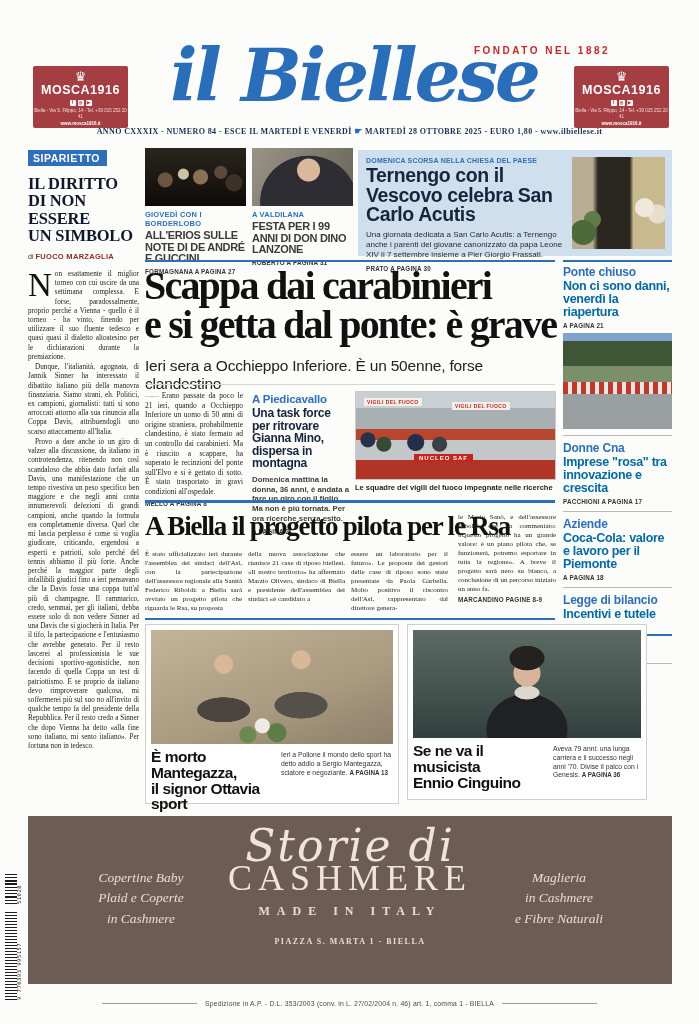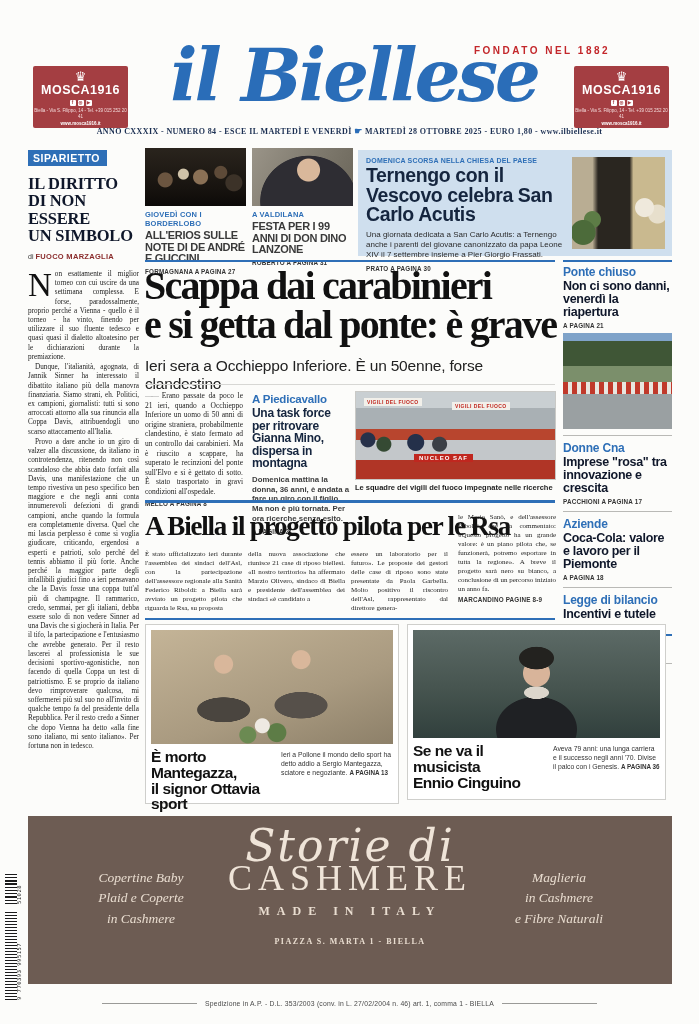--- a/index.html
+++ b/index.html
@@ -104,41 +104,41 @@
            letter-spacing:.4px;padding:1px 3px;white-space:nowrap;}
   .fb1{left:8px;top:6px;} .fb2{left:96px;top:10px;}
   .fsaf{position:absolute;left:58px;top:62px;background:#c0271f;color:#fff;font-size:6px;
         font-weight:bold;letter-spacing:1px;padding:1px 5px;}
   .firecap{font-size:7.5px;font-weight:bold;color:#222;margin-top:3px;}
   .thickblue{left:145px;top:500px;width:410px;height:3px;background:#2e6fb7;}
 
   
   .rail{left:563px;top:265px;width:109px;}
   .rail .kicker{font-size:12px;letter-spacing:-.2px;margin-bottom:1px;}
-  .rail-title{font-size:12.5px;font-weight:bold;color:#0f172a;line-height:1.04;letter-spacing:-.3px;margin-bottom:3px;}
+  .rail-title{font-size:12.5px;font-weight:bold;color:#0369a1;line-height:1.04;letter-spacing:-.3px;margin-bottom:3px;}
   .rail-div{border:0;border-top:1px solid #b9b9b6;margin:6px 0 5px;}
   .bridgephoto{width:109px;height:96px;margin:4px 0 2px;background:
       repeating-linear-gradient(90deg,#c0392b 0 5px,#e8e6e0 5px 9px) ,
       linear-gradient(180deg,#7fa3c9 0 8%, #3f5636 8% 34%, #7b8f6b 34% 52%, #9aa0a2 52% 100%);
       background-size:100% 12px,100% 100%;background-position:0 58%,0 0;background-repeat:no-repeat;}
 
   
   .rsahead{left:145px;top:511px;width:412px;font-family:"Liberation Serif",serif;font-weight:bold;
            font-size:27px;letter-spacing:-1.2px;color:#111;white-space:nowrap;}
   .rsacol{width:97px;font-family:"Liberation Serif",serif;font-size:7px;line-height:1.28;color:#1c1c1c;}
   .c1{left:145px;top:550px;} .c2{left:248px;top:550px;} .c3{left:351px;top:550px;}
   .c4{left:458px;top:513px;width:98px;}
   .rsaref{margin-top:2px;font-family:"Liberation Sans",sans-serif;}
   .blueruleB1{left:145px;top:618px;width:410px;height:2px;background:#2e6fb7;}
   .blueruleB2{left:563px;top:634px;width:109px;height:2px;background:#2e6fb7;}
 
   
   .obit{border:1px solid #cfcfcc;background:#fff;box-sizing:border-box;padding:5px;}
   .obitL{left:145px;top:624px;width:254px;height:180px;}
-  .obitR{left:407px;top:624px;width:259px;height:176px;}
+  .obitR{left:407px;top:624px;width:240px;height:176px;}
   .obit-photo{width:100%;height:114px;margin-bottom:5px;}
   .ph-couple{background:
       radial-gradient(circle at 30% 30%, #d9b79b 0 9px, transparent 10px),
       radial-gradient(circle at 62% 26%, #d9b79b 0 9px, transparent 10px),
       radial-gradient(ellipse at 30% 70%, #4a453f 0 26px, transparent 27px),
       radial-gradient(ellipse at 62% 66%, #56504a 0 26px, transparent 27px),
       radial-gradient(circle at 46% 84%, #eee9e2 0 7px, transparent 8px),
       radial-gradient(circle at 52% 90%, #5d7c46 0 9px, transparent 10px),
       radial-gradient(circle at 40% 92%, #6b8a52 0 8px, transparent 9px),
       linear-gradient(160deg,#c4b497 0%,#a99a80 60%,#8d8069 100%);}

